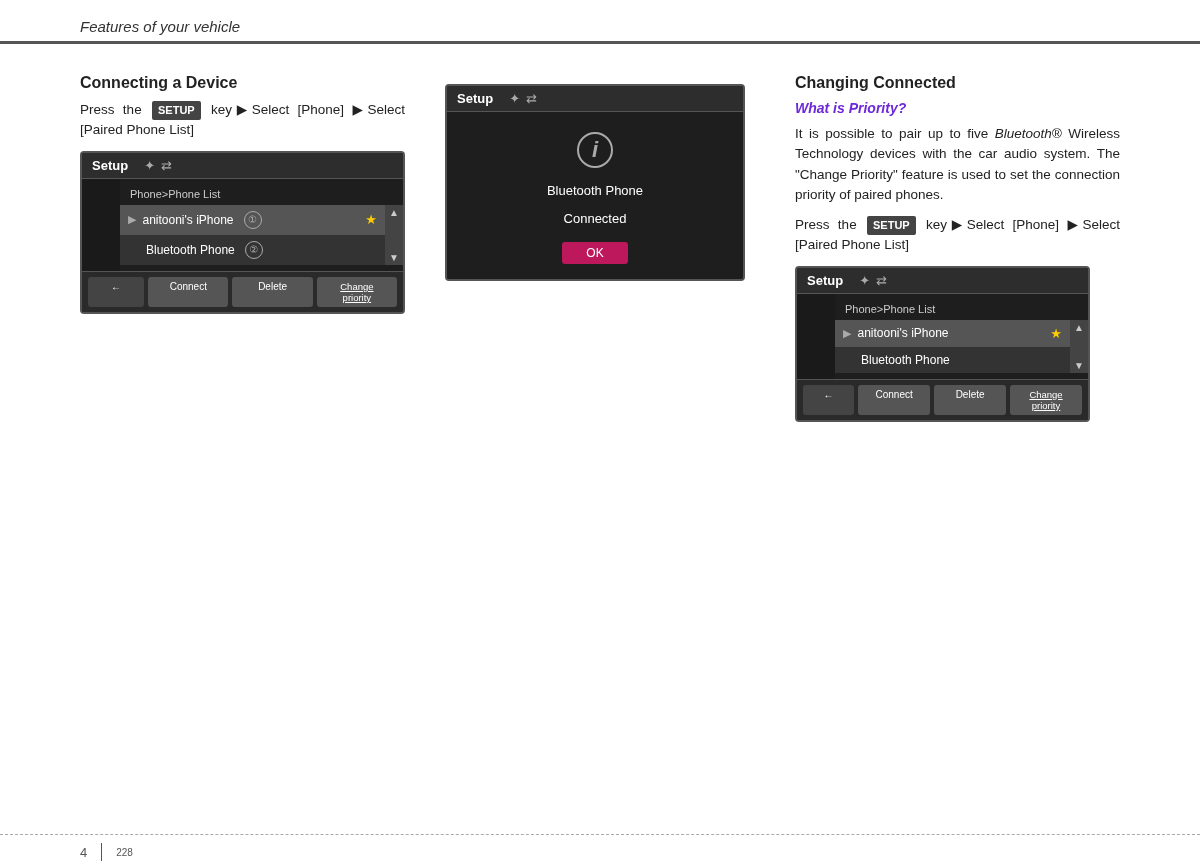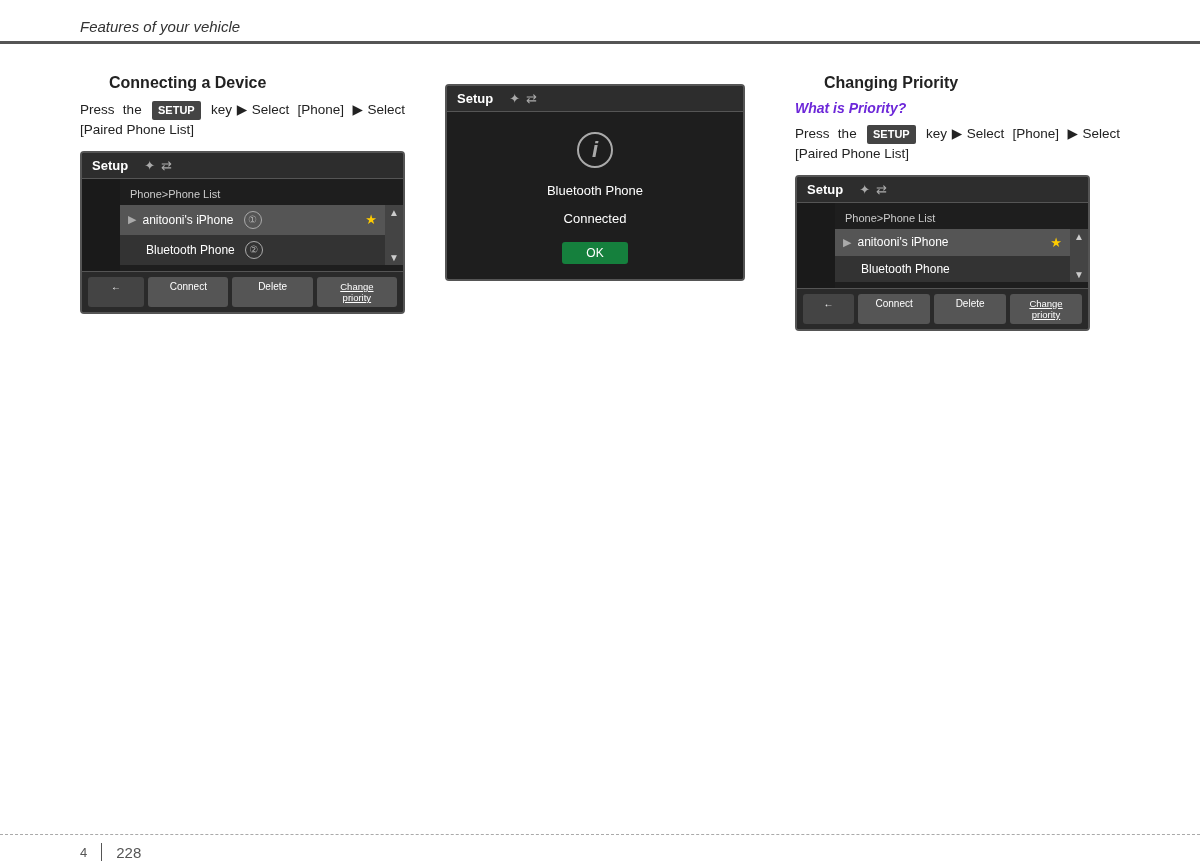--- a/index.html
+++ b/index.html
@@ -37,21 +37,20 @@
     .left-col {
       flex: 1;
       max-width: 420px;
     }
 
     
     .section-title {
       font-weight: bold;
       font-size: 16px;
       margin-bottom: 8px;
-      margin-left: 29px;
     }
 
     
     .body-text {
       font-size: 13.5px;
       line-height: 1.5;
       text-align: justify;
       margin-bottom: 10px;
     }
 
@@ -278,21 +277,21 @@
     }
 
     .dialog-text {
       color: #fff;
       font-size: 13px;
       text-align: center;
       line-height: 1.5;
     }
 
     .dialog-ok-btn {
-      background: #15803d;
+      background: #be185d;
       color: #fff;
       font-size: 12px;
       padding: 4px 24px;
       border-radius: 3px;
       margin-top: 6px;
     }
 
     
     .list-notes {
       font-size: 13px;
@@ -414,22 +413,25 @@
       <div class="dialog-screen-body">
         <div class="info-circle">i</div>
         <div class="dialog-text">Bluetooth Phone</div>
         <div class="dialog-text">Connected</div>
         <div class="dialog-ok-btn">OK</div>
       </div>
     </div>
   </div>
 
   <div class="right-section">
-    <div class="section-title">Changing Priority</div>
+    <div class="section-title">Changing Connected</div>
     <div class="what-is-priority">What is Priority?</div>
+    <p class="body-text">
+      It is possible to pair up to five <span class="bluetooth-italic">Bluetooth®</span> Wireless Technology devices with the car audio system. The "Change Priority" feature is used to set the connection priority of paired phones.
+    </p>
     <p class="body-text">
       Press the <span class="setup-badge">SETUP</span>
       key▶Select [Phone] ▶Select [Paired Phone List]
     </p>
 
     <div class="device-screen" style="max-width:295px;">
       <div class="screen-header">
         <span class="screen-header-title">Setup</span>
         <div class="screen-header-icons">
           <span class="bt-icon">✦</span>
@@ -462,14 +464,14 @@
         <div class="footer-btn change-priority">Change<br>priority</div>
       </div>
     </div>
   </div>
 
 </div>
 
 <div class="page-footer">
   <span style="font-size:13px;color:#555;">4</span>
   <span class="footer-separator"></span>
-  <span style="font-size:15px;color:#555;">228</span>
+  <span style="font-size:10px;color:#555;">228</span>
 </div>
 
 </body></html>

